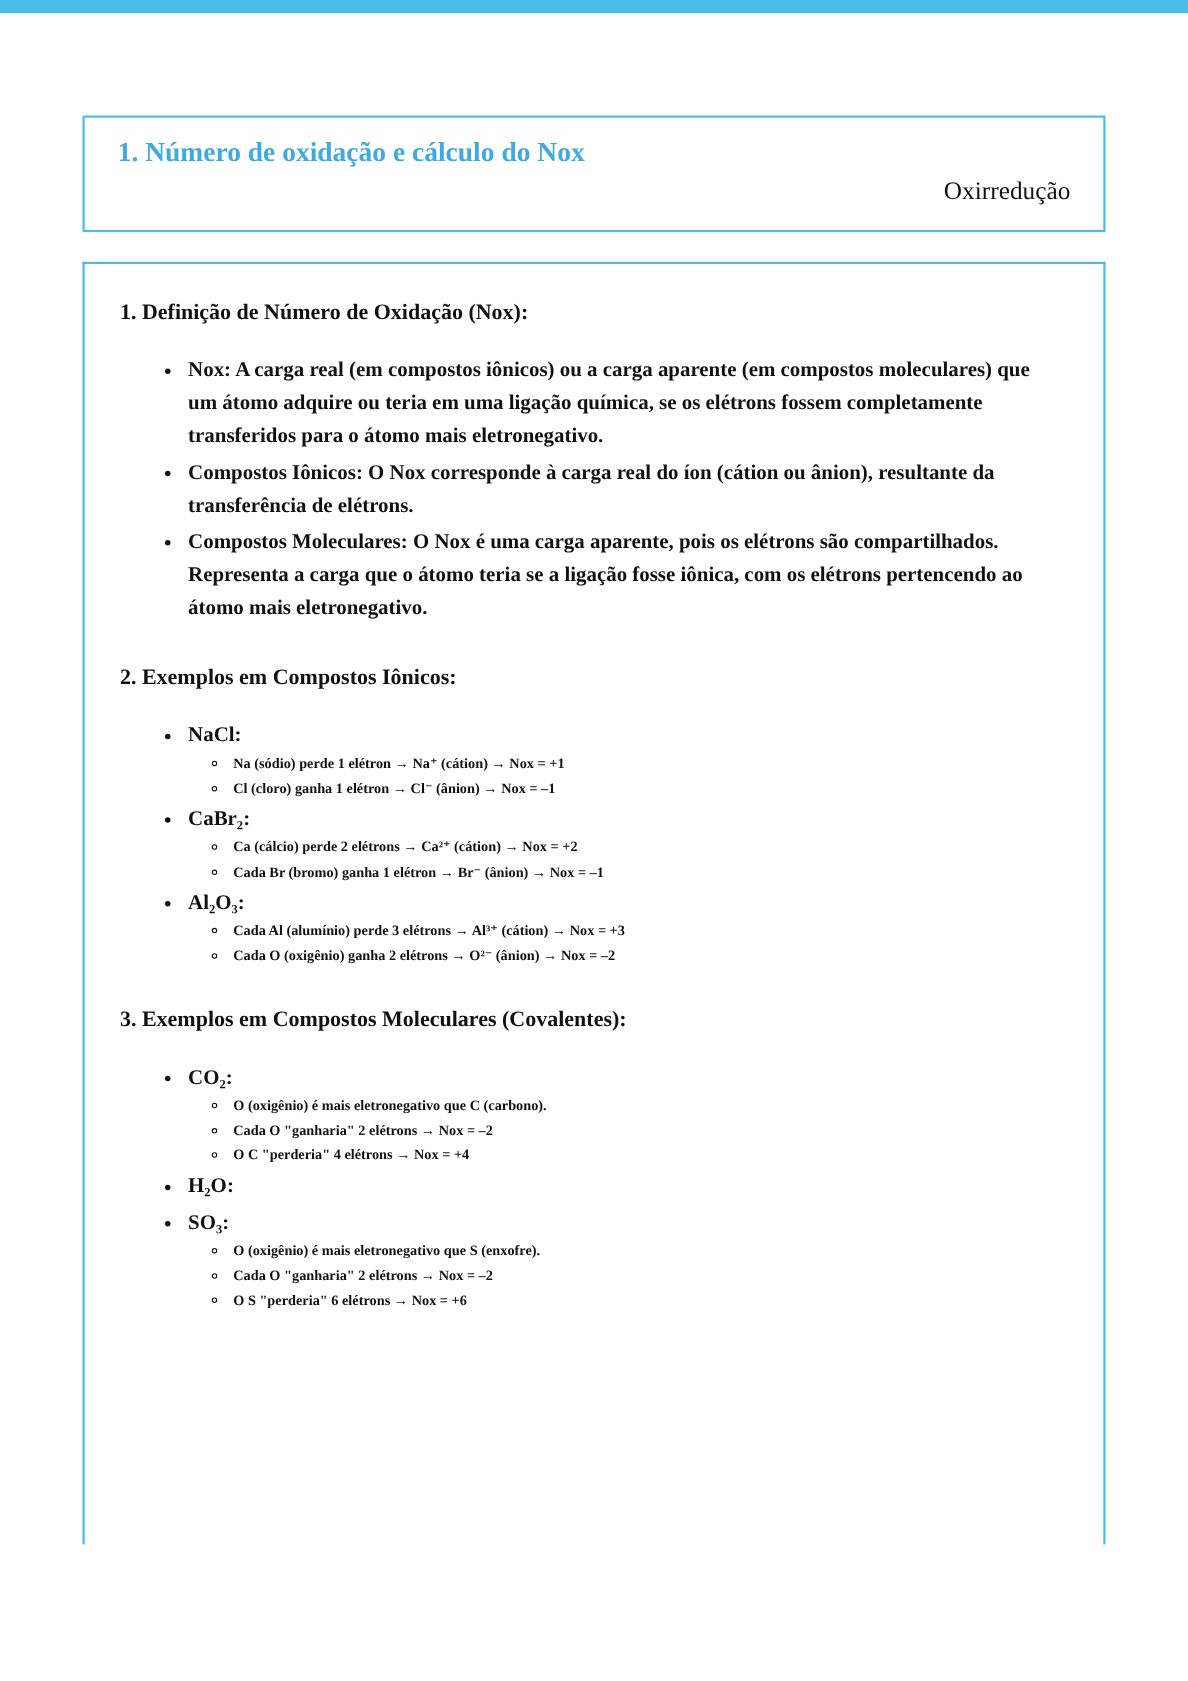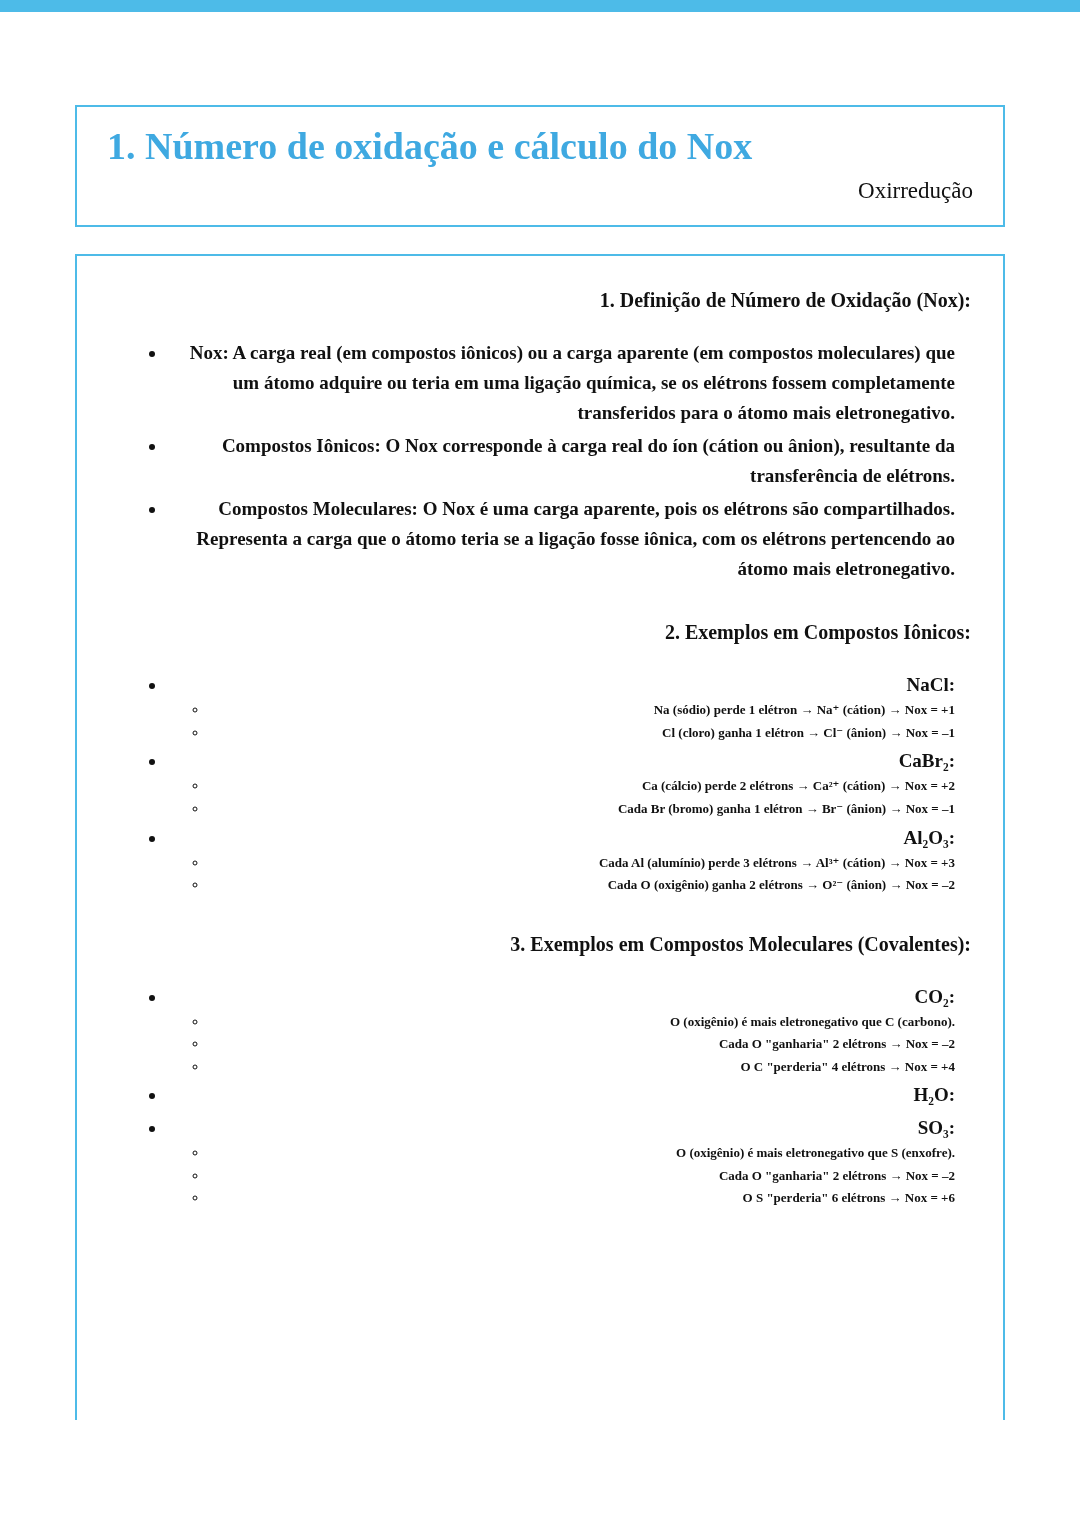--- a/index.html
+++ b/index.html
@@ -23,41 +23,40 @@
     background:var(--accent);
   }
   .header-box{
     margin:93px 75px 0 75px;
     border:2px solid var(--accent);
     padding:16px 30px 20px 30px;
     background:#ffffff;
   }
   .page-title{
     margin:0;
-    font-size:38px;
+    font-size:25px;
     font-weight:bold;
     color:var(--title-color);
     line-height:1.25;
   }
   .page-subtitle{
     margin:6px 0 0 0;
     font-size:23px;
     font-weight:normal;
     color:var(--text-color);
     line-height:1.25;
     text-align:right;
   }
   .content-box{
     margin:27px 75px 0 75px;
     border:2px solid var(--accent);
     border-bottom:none;
     padding:30px 32px 40px 32px;
     background:#ffffff;
     height:1166px;
-    text-align:right;
   }
   .section-heading{
     font-size:20px;
     font-weight:bold;
     margin:0 0 24px 0;
     line-height:1.4;
   }
   .section{
     margin-bottom:34px;
   }

